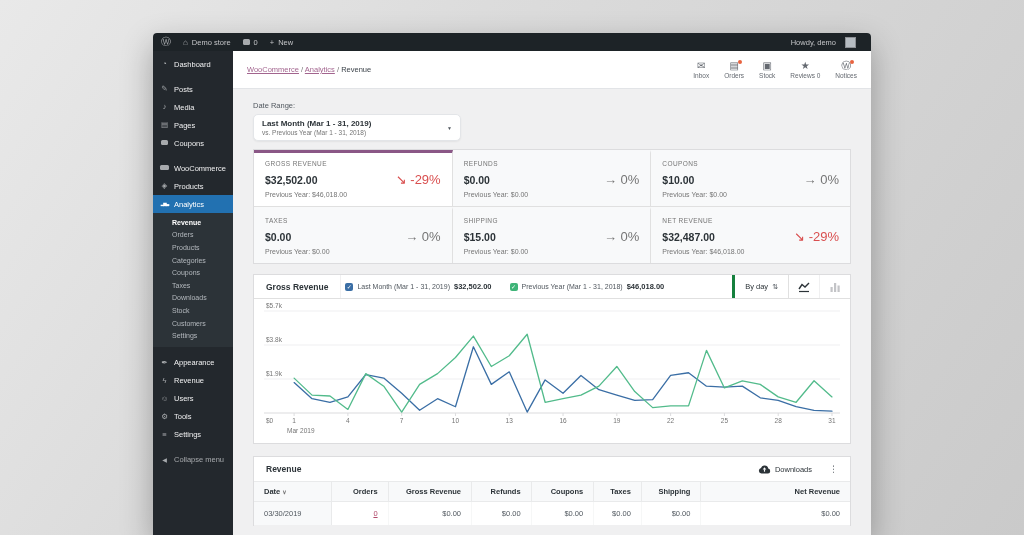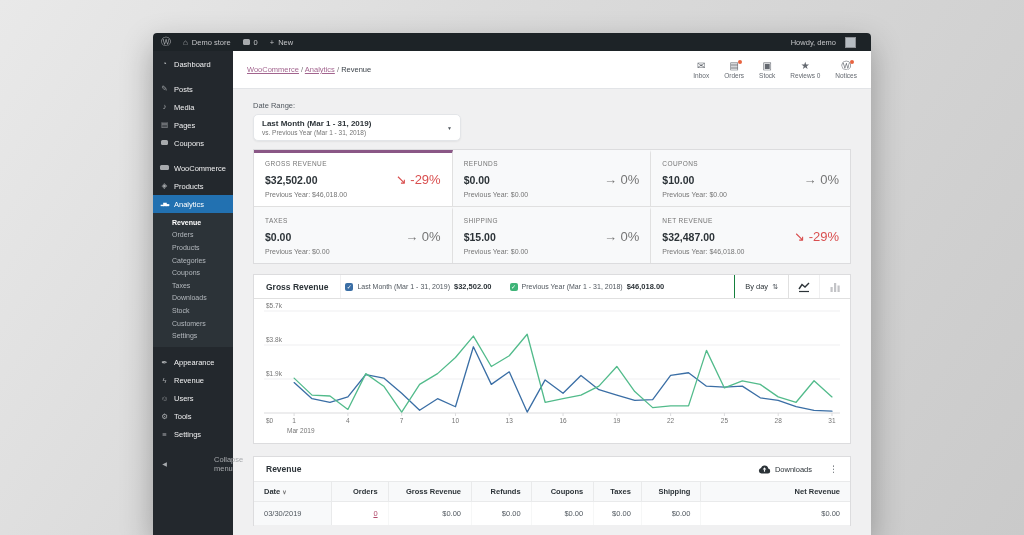--- a/index.html
+++ b/index.html
@@ -28,21 +28,21 @@
   .mitem { display:flex; align-items:center; gap:5px; padding:4.5px 7px; position:relative; cursor:pointer; }
   .mitem .mic { width:9px; text-align:center; color:#a7aaad; font-size:7.5px; line-height:1; flex:0 0 auto; }
   .mitem.sep { margin-top:7px; }
   .mitem.active { background:#2271b1; color:#fff; }
   .mitem.active .mic { color:#fff; }
   .mitem.active::after { content:""; position:absolute; right:-5px; top:50%; margin-top:-5px;
     border:5px solid transparent; border-left-color:#2271b1; }
   .submenu { background:#2c3338; padding:3px 0 5px 0; }
   .sitem { padding:2.8px 6px 2.8px 19px; color:#b4b9be; font-size:7px; cursor:pointer; }
   .sitem.active { color:#fff; font-weight:bold; }
-  .collapse-label { color:#a7aaad;margin-left:40px; }
+  .collapse-label { color:#a7aaad; }
 
   
   .main { flex:1; background:#f0f0f1; display:flex; flex-direction:column; min-width:0; overflow:hidden;justify-content:center; }
 
   .topbar { height:38px; background:#fff; border-bottom:1px solid #e2e4e7; display:flex;
     align-items:center; justify-content:space-between; padding:0 14px; flex:0 0 auto; }
   .crumbs { font-size:7.5px; color:#757575; }
   .crumbs a { color:#a2648e; text-decoration:underline; cursor:pointer; }
   .crumbs .cur { color:#3c434a; }
   .activity { display:flex; gap:15px; }
@@ -79,21 +79,21 @@
   .chart-card { margin-top:10px; background:#fff; border:1px solid #dcdcde; }
   .chart-head { display:flex; align-items:stretch; height:24px; border-bottom:1px solid #e0e0e0; }
   .ch-title { display:flex; align-items:center; padding:0 12px; font-size:8.5px; font-weight:bold; color:#2c3338; }
   .ch-legend { flex:1; display:flex; align-items:center; gap:18px; padding:0 4px; border-left:1px solid #f0f0f1; }
   .leg-item { display:flex; align-items:center; gap:4px; cursor:pointer; }
   .checkbox { width:8px; height:8px; border-radius:2px; color:#fff; font-size:6px; line-height:8px; text-align:center; }
   .checkbox.blue { background:#3a6ea5; }
   .checkbox.green { background:#3fb478; }
   .leg-label { font-size:7px; color:#50575e; }
   .leg-value { font-size:7.5px; font-weight:bold; color:#2c3338; }
-  .ch-interval { display:flex; align-items:center; gap:4px; padding:0 10px; border-left:1px solid #15803d; cursor:pointer; }
+  .ch-interval { display:flex; align-items:center; gap:4px; padding:0 10px; border-left:3px solid #15803d; cursor:pointer; }
   .interval-label { font-size:7.5px; color:#2c3338; }
   .updown { font-size:7px; color:#50575e; }
   .ch-types { display:flex; align-items:stretch; border-left:1px solid #e0e0e0; }
   .type-btn { display:flex; align-items:center; padding:0 9px; cursor:pointer; }
   .type-btn + .type-btn { border-left:1px solid #f0f0f1; }
   .chart-body { padding:4px 10px 2px 10px; }
   .chart-body svg { display:block; width:100%; height:138px; }
   svg text { font-family:"Liberation Sans",sans-serif; }
 
   

